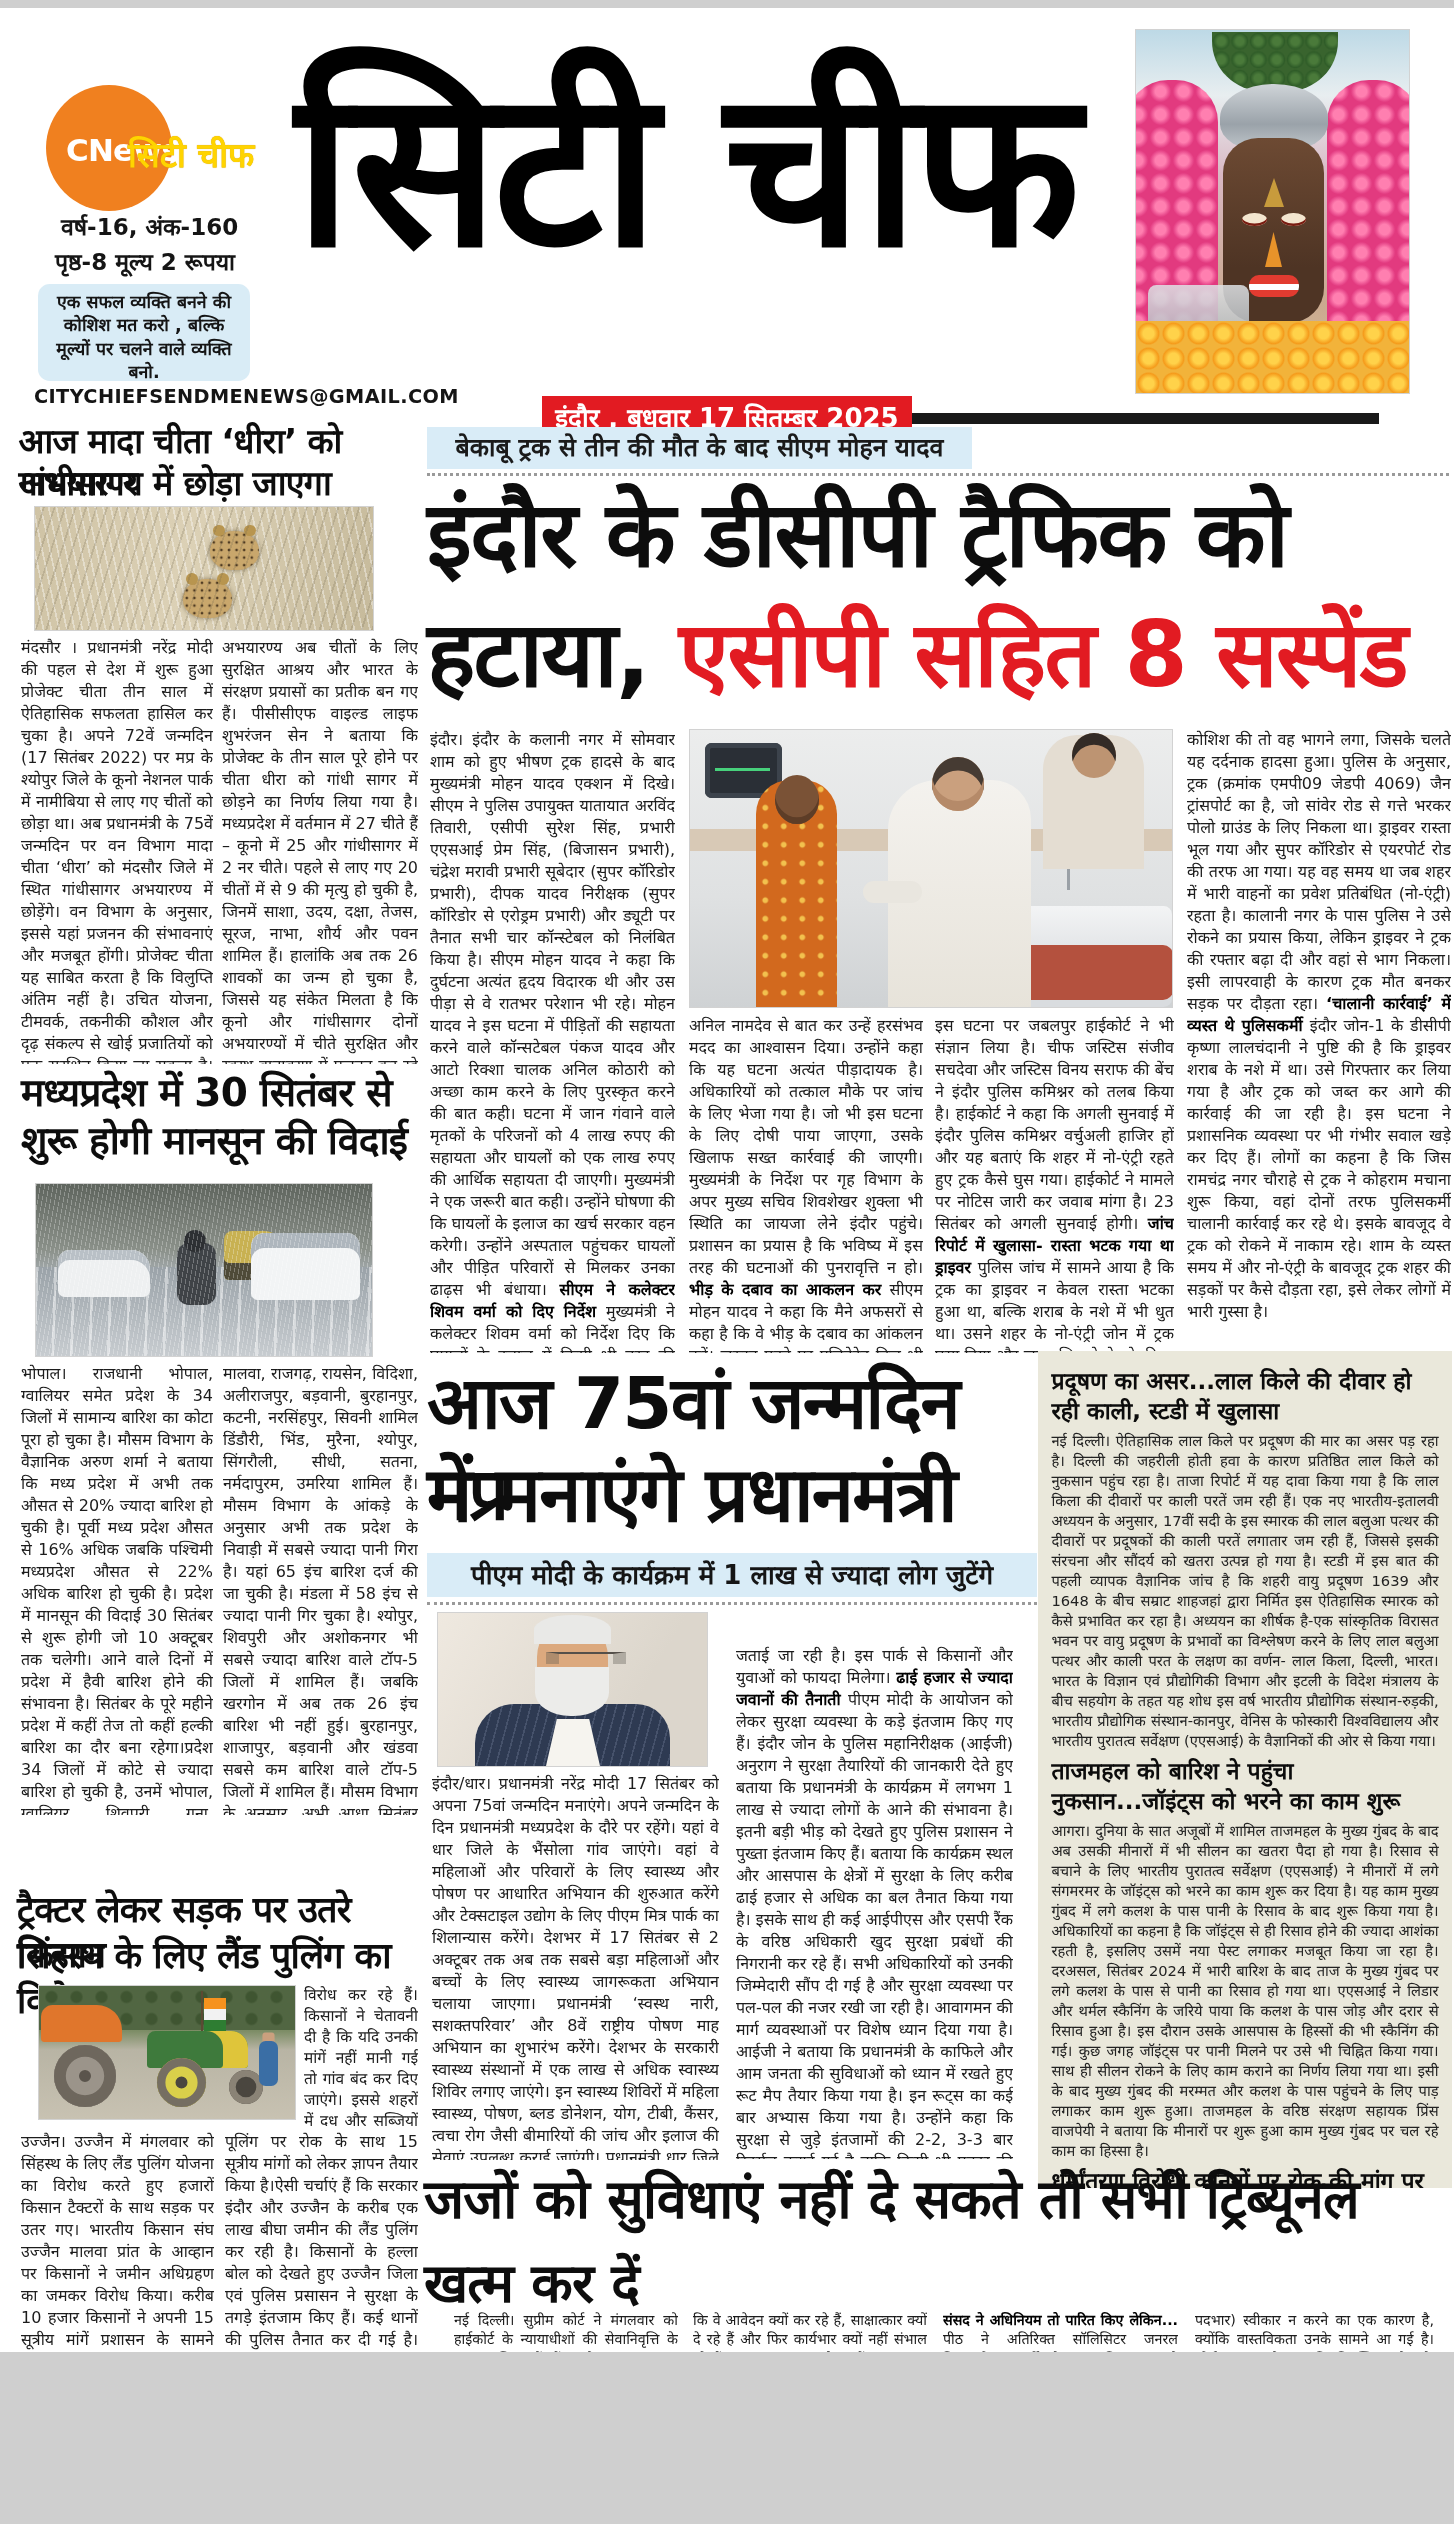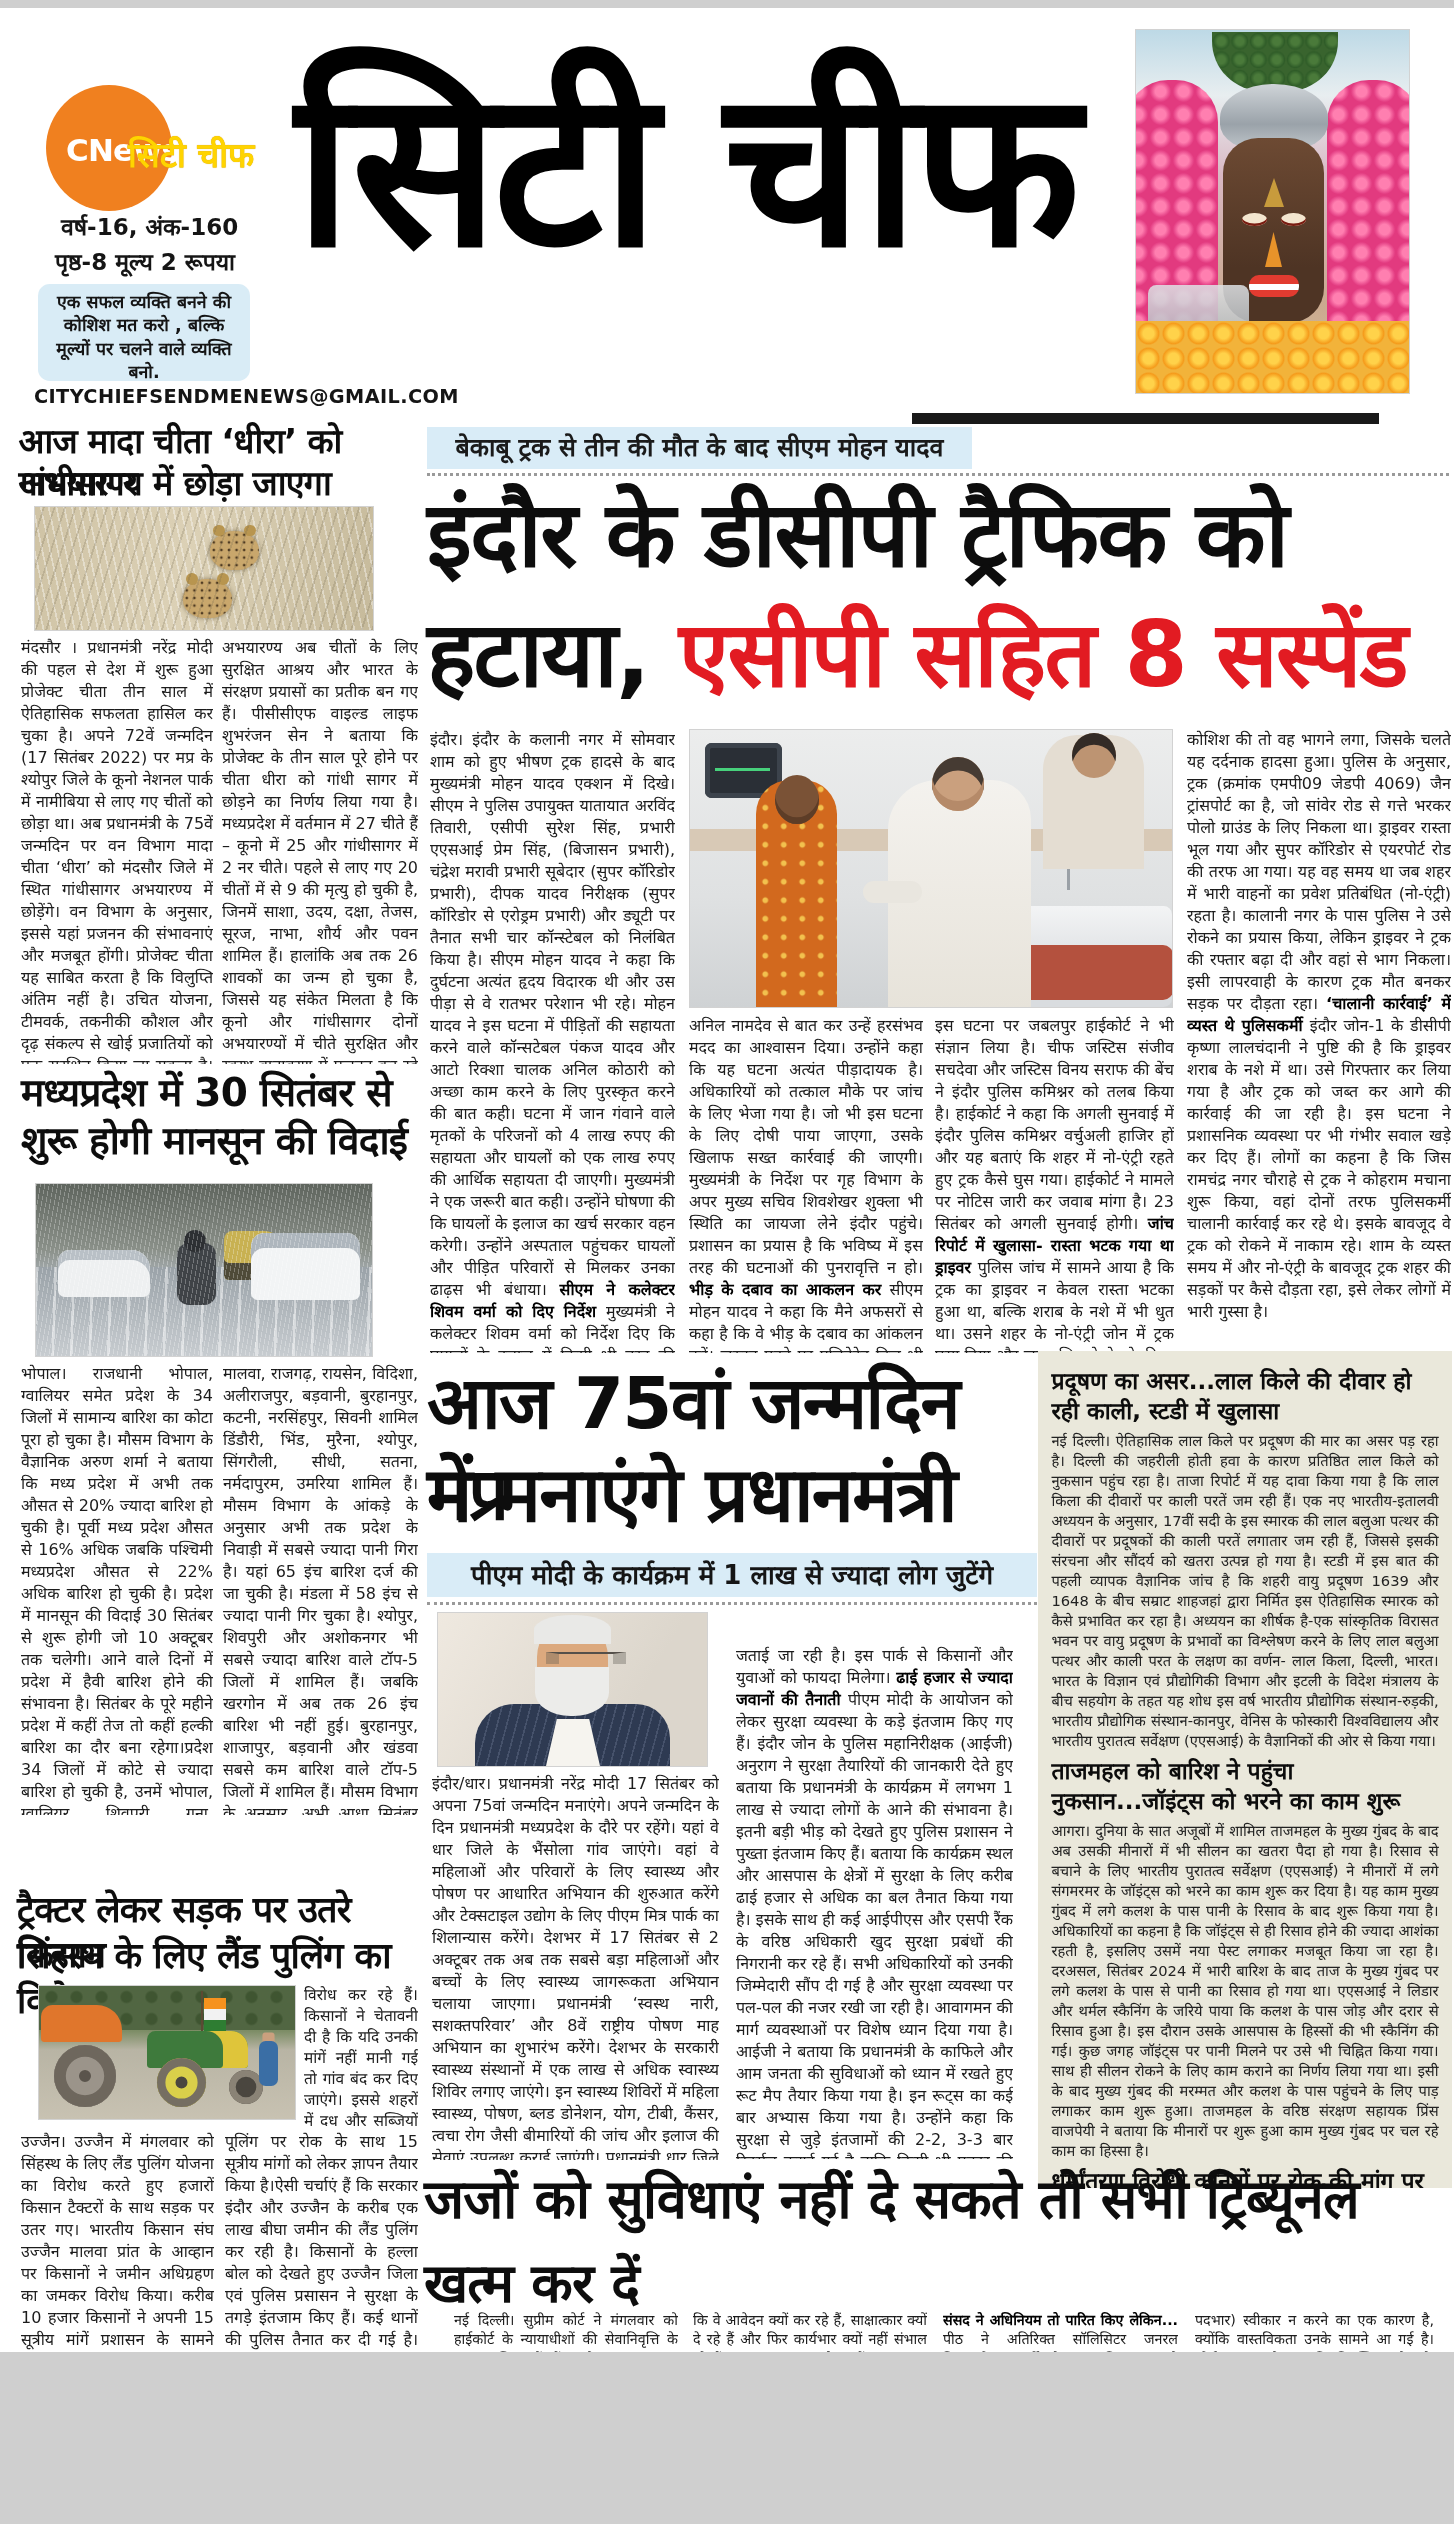--- a/index.html
+++ b/index.html
@@ -158,20 +158,21 @@
     <div class="d-face"></div>
     <div class="d-tilak"></div>
     <div class="d-eye-l"></div>
     <div class="d-eye-r"></div>
     <div class="d-nose"></div>
     <div class="d-lips"></div>
     <div class="d-silver"></div>
     <div class="d-mari"></div>
   </div>
 
+  <div class="abs datebar">इंदौर , बुधवार 17 सितम्बर 2025</div>
   <div class="abs blackrule"></div>
 
   <div class="abs headline center cheetah-h1">आज मादा चीता ‘धीरा’ को गांधीसागर</div>
   <div class="abs headline center cheetah-h2">अभयारण्य में छोड़ा जाएगा</div>
   <div class="abs ph cheetah-ph">
     <div class="ch-grass1"></div>
     <div class="ch-head ch-h1"></div>
     <div class="ch-head ch-h2"></div>
     <div class="ch-grass2"></div>
   </div>

